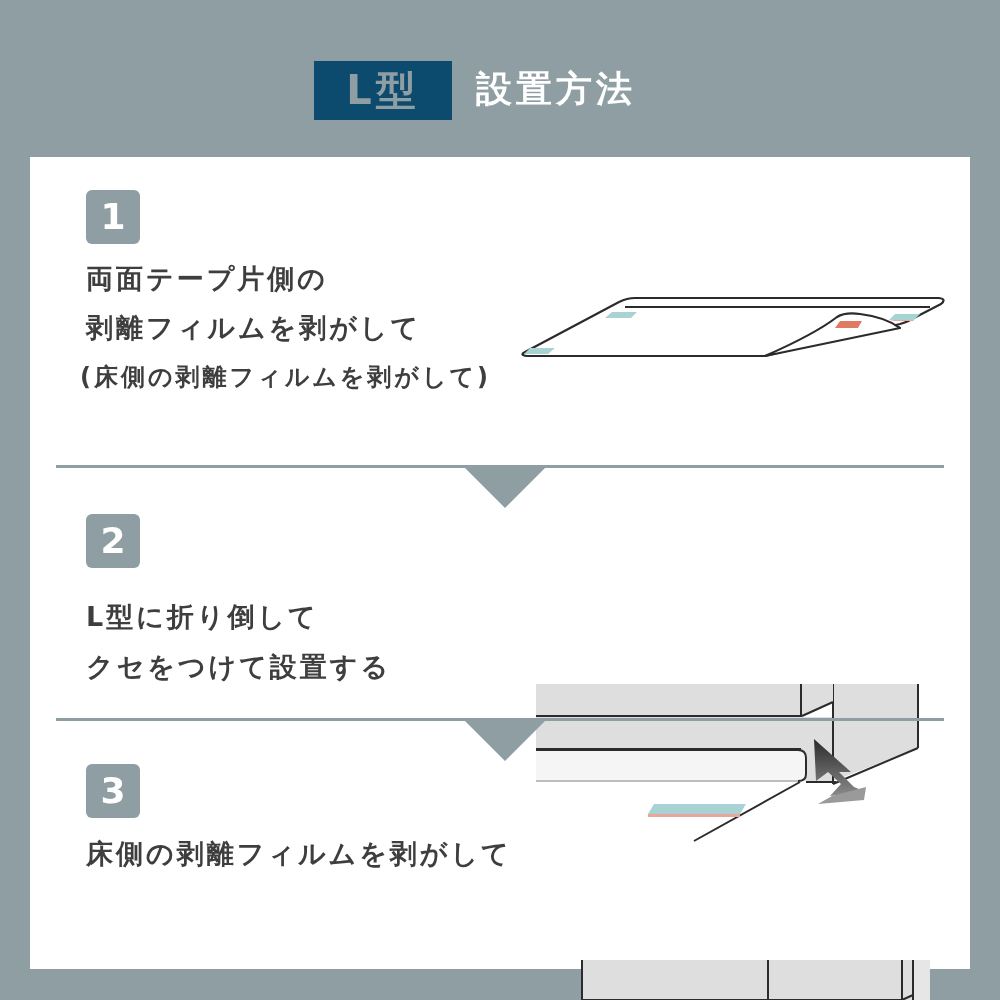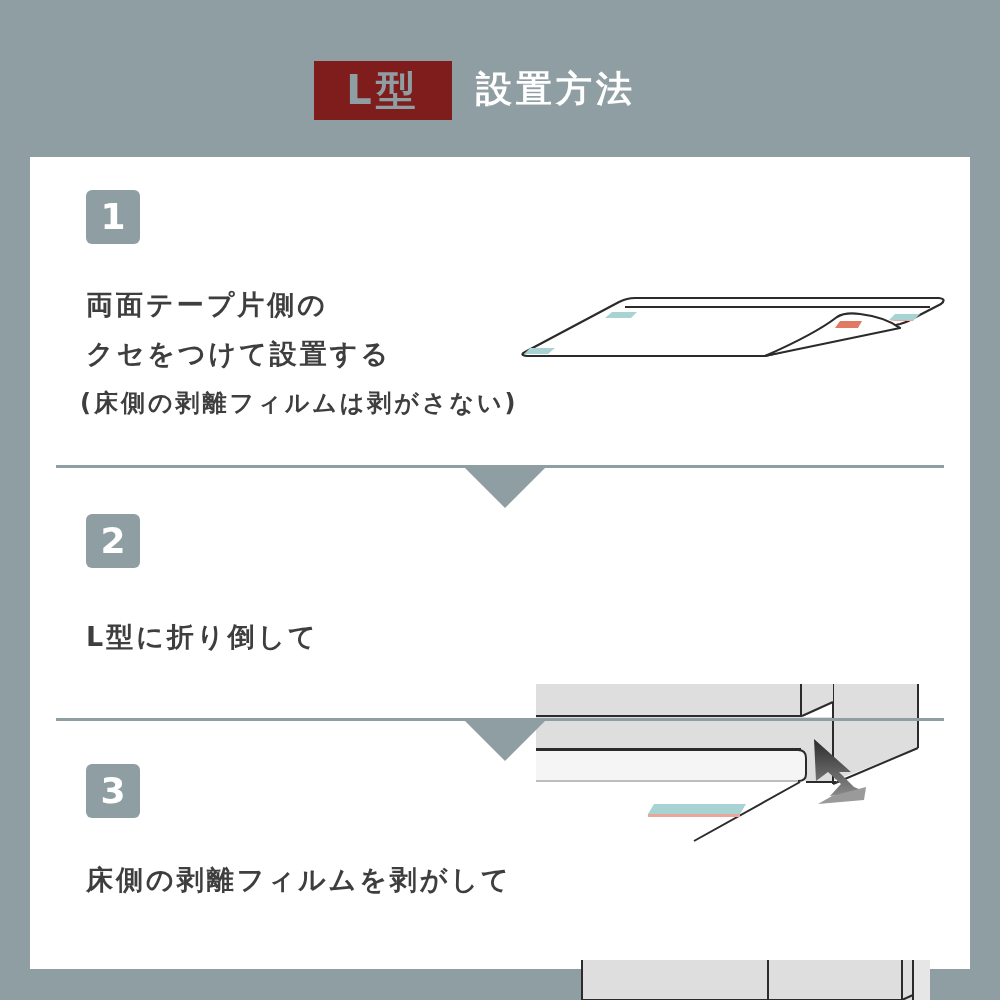--- a/index.html
+++ b/index.html
@@ -1,49 +1,49 @@
 <!DOCTYPE html>
 <html><head>
 <meta charset="utf-8">
 <style>
   html, body { margin:0; padding:0; }
   body { width:1000px; height:1000px; background:#8f9ea3; position:relative; overflow:hidden;
          font-family:"DejaVu Sans", "Liberation Sans", sans-serif; }
   .title-wrap { position:absolute; left:0; top:0; width:1000px; height:157px; }
-  .title-badge { position:absolute; left:314px; top:61px; width:138px; height:59px; background:#7f1d1d;
+  .title-badge { position:absolute; left:314px; top:61px; width:138px; height:59px; background:#0c4a6e;
          color:#8f9ea3; font-weight:bold; font-size:40px; line-height:59px; text-align:center; letter-spacing:4px; }
   .title-text { position:absolute; left:476px; top:58px; color:#fff; font-size:36px; line-height:62px;
          letter-spacing:4px; font-weight:bold; }
   .panel { position:absolute; left:30px; top:157px; width:940px; height:812px; background:#fff; }
   .step { position:absolute; left:0; width:940px; }
   .num { position:absolute; left:56px; width:54px; height:54px; background:#8f9ea3; border-radius:6px;
          color:#fff; font-weight:bold; font-size:36px; line-height:54px; text-align:center; }
-  .desc { position:absolute; left:56px; color:#3e3e3e; font-weight:bold; font-size:27px; letter-spacing:3px;margin-top:26px; }
+  .desc { position:absolute; left:56px; color:#3e3e3e; font-weight:bold; font-size:27px; letter-spacing:3px; }
   .desc .line { display:block; white-space:nowrap; }
   .divider { position:absolute; left:26px; width:888px; height:3px; background:#8f9ea3; }
   .tri { position:absolute; left:435px; width:0; height:0; border-left:40px solid transparent;
          border-right:40px solid transparent; border-top:40px solid #8f9ea3; }
   svg { position:absolute; overflow:visible; }
 </style>
 </head>
 <body>
 
 <div class="title-wrap">
   <div class="title-badge">L型</div>
   <div class="title-text">設置方法</div>
 </div>
 
 <div class="panel">
 
   <div class="step" style="top:0;height:310px;">
     <div class="num" style="top:33px;">1</div>
     <div class="desc" style="top:103px;">
       <span class="line" style="height:49px;line-height:38px;">両面テープ片側の</span>
-      <span class="line" style="height:49px;line-height:38px;">クセをつけて設置する</span>
-      <span class="line" style="height:49px;line-height:38px;font-size:24px;margin-left:-6px;">(床側の剥離フィルムは剥がさない)</span>
+      <span class="line" style="height:49px;line-height:38px;">剥離フィルムを剥がして</span>
+      <span class="line" style="height:49px;line-height:38px;font-size:24px;margin-left:-6px;">(床側の剥離フィルムを剥がして)</span>
     </div>
     <svg style="left:485px;top:133px;" width="440" height="80" viewBox="0 0 440 80">
 
       <path d="M10,62 Q4,65 12,66 L250,66 L385,34 Q392,32 395,30 L426,14 Q432,9 424,8 L120,8 Q112,8 104,12 Z" fill="#fff" stroke="#2b2b2b" stroke-width="2.2" stroke-linejoin="round"></path>
       <line x1="110" y1="17" x2="415" y2="17" stroke="#2b2b2b" stroke-width="2"></line>
 
       <path d="M250,66 Q300,44 322,27 Q330,22 345,24 Q370,27 385,38 Z" fill="#fff" stroke="#2b2b2b" stroke-width="2.2" stroke-linejoin="round"></path>
 
       <polygon points="97,22 122,22 116,28 90,28" fill="#a9d3d3"></polygon>
       <polygon points="15,58 40,58 33,64 9,64" fill="#a9d3d3"></polygon>
@@ -51,22 +51,23 @@
       <polygon points="380,30 399,30 398,31 374,31" fill="#e8a79a"></polygon>
       <polygon points="325,31 347,31 343,38 320,38" fill="#e07a62"></polygon>
     </svg>
   </div>
 
   <div class="divider" style="top:308px;"></div>
   <div class="tri" style="top:311px;"></div>
 
   <div class="step" style="top:311px;height:250px;">
     <div class="num" style="top:46px;">2</div>
-    <div class="desc" style="top:124px;">
+    <div class="desc" style="top:130px;">
       <span class="line" style="height:50px;line-height:38px;">L型に折り倒して</span>
+      <span class="line" style="height:50px;line-height:38px;">クセをつけて設置する</span>
     </div>
     <svg style="left:506px;top:216px;" width="400" height="165" viewBox="0 0 400 165">
 
       <polygon points="297,0 382,0 382,64 300,96 297,96" fill="#dedede"></polygon>
       <line x1="297" y1="0" x2="297" y2="100" stroke="#2b2b2b" stroke-width="2"></line>
       <line x1="382" y1="0" x2="382" y2="64" stroke="#2b2b2b" stroke-width="2"></line>
       <line x1="382" y1="64" x2="297" y2="100" stroke="#2b2b2b" stroke-width="2"></line>
 
       <rect x="0" y="0" width="266" height="32" fill="#dedede"></rect>
       <line x1="265" y1="0" x2="265" y2="32" stroke="#2b2b2b" stroke-width="2"></line>

